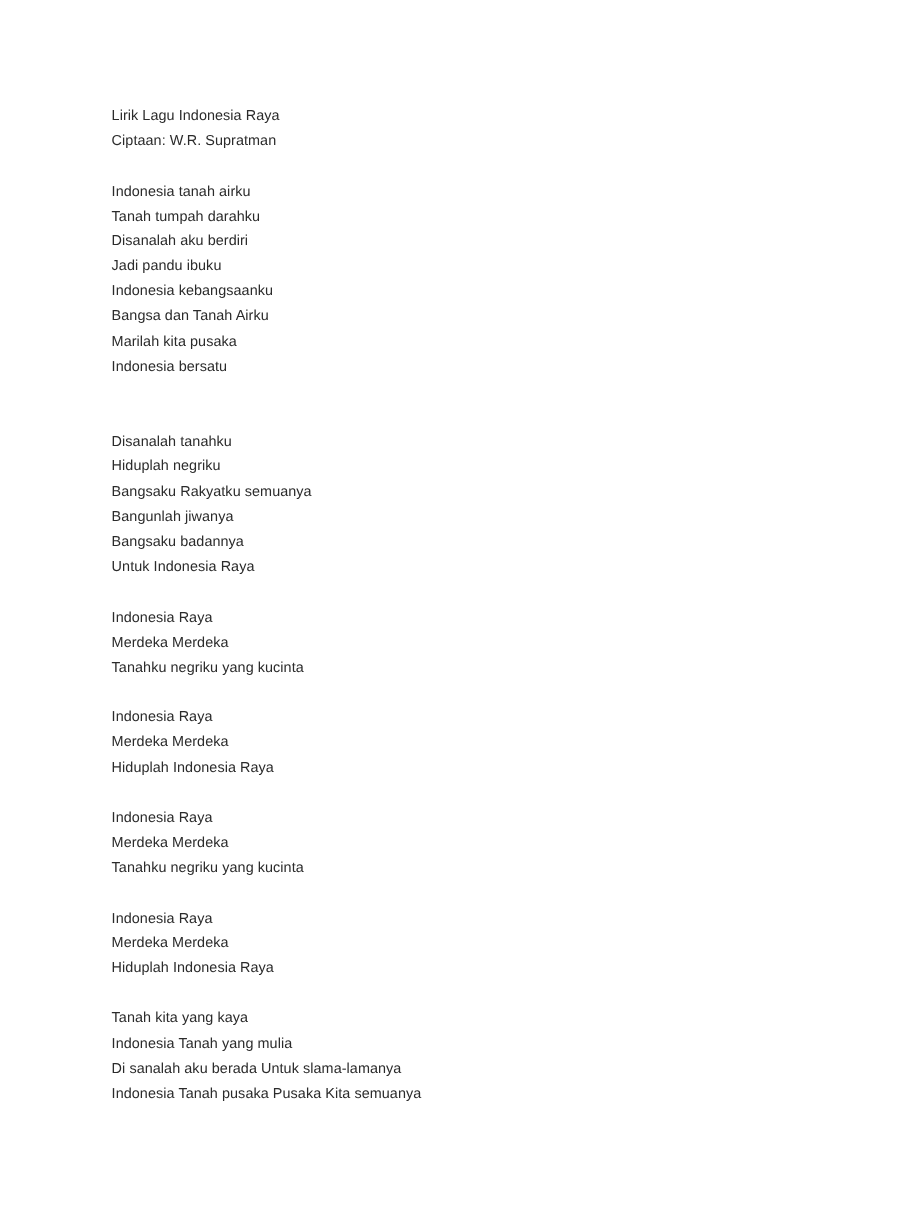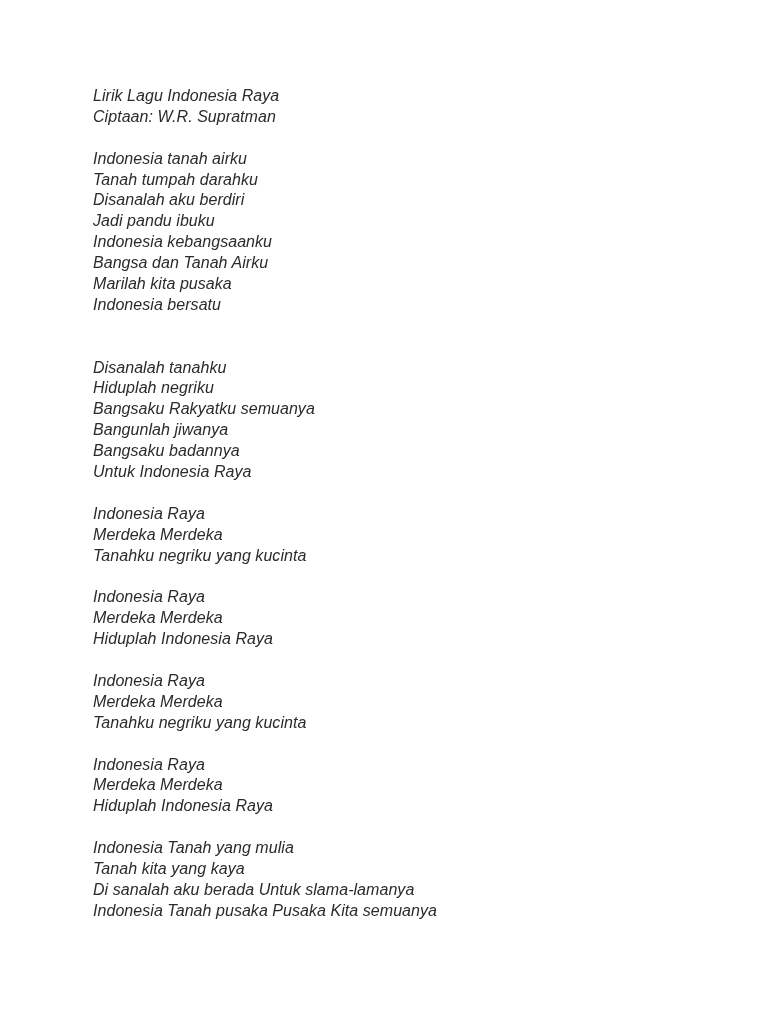--- a/index.html
+++ b/index.html
@@ -15,26 +15,25 @@
       font-family: "Liberation Sans", sans-serif;
       color: #2b2b2b;
     }
     .page {
       position: absolute;
       left: 93px;
       top: 86px;
       width: 640px;
     }
     .line {
-      font-size: 16px;
+      font-size: 12px;
       line-height: 20.9px;
       height: 20.9px;
       white-space: nowrap;
       letter-spacing: 0.05px;
-      font-style: italic;
     }
     .gap { height: 20.9px; }
     .gap2 { height: 41.8px; }
   </style>
 </head>
 <body>
 
 <div class="page">
   <div class="line">Lirik Lagu Indonesia Raya</div>
   <div class="line">Ciptaan: W.R. Supratman</div>
@@ -84,18 +83,18 @@
   <div class="gap"></div>
 
   <div>
     <div class="line">Indonesia Raya</div>
     <div class="line">Merdeka Merdeka</div>
     <div class="line">Hiduplah Indonesia Raya</div>
   </div>
   <div class="gap"></div>
 
   <div>
+    <div class="line">Tanah kita yang kaya</div>
     <div class="line">Indonesia Tanah yang mulia</div>
-    <div class="line">Tanah kita yang kaya</div>
     <div class="line">Di sanalah aku berada Untuk slama-lamanya</div>
     <div class="line">Indonesia Tanah pusaka Pusaka Kita semuanya</div>
   </div>
 </div>
 
 </body></html>

